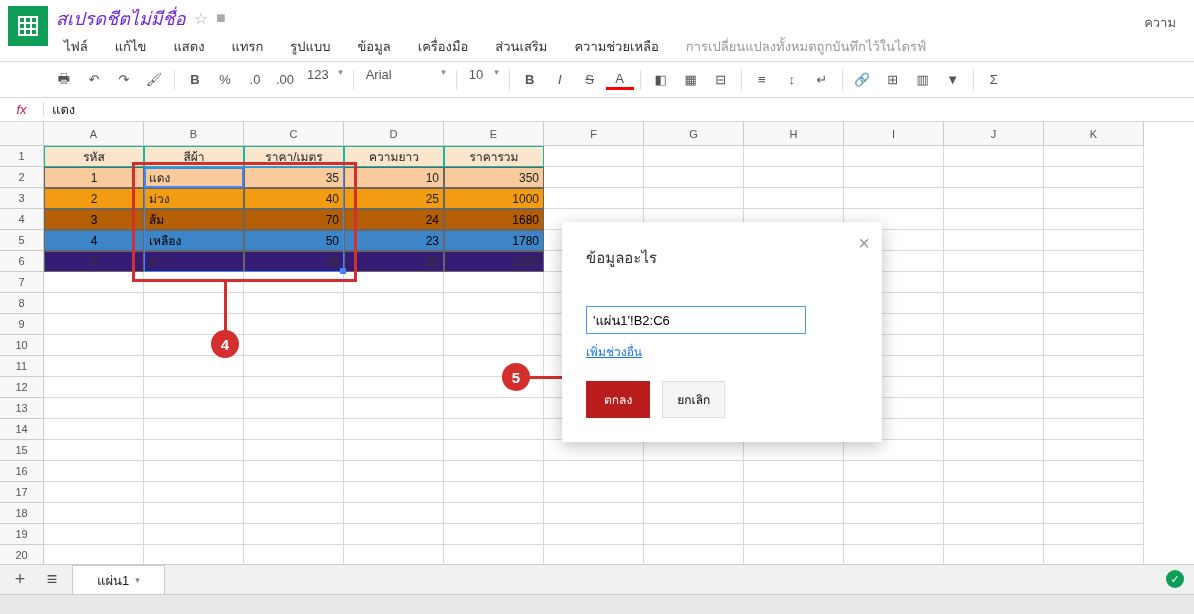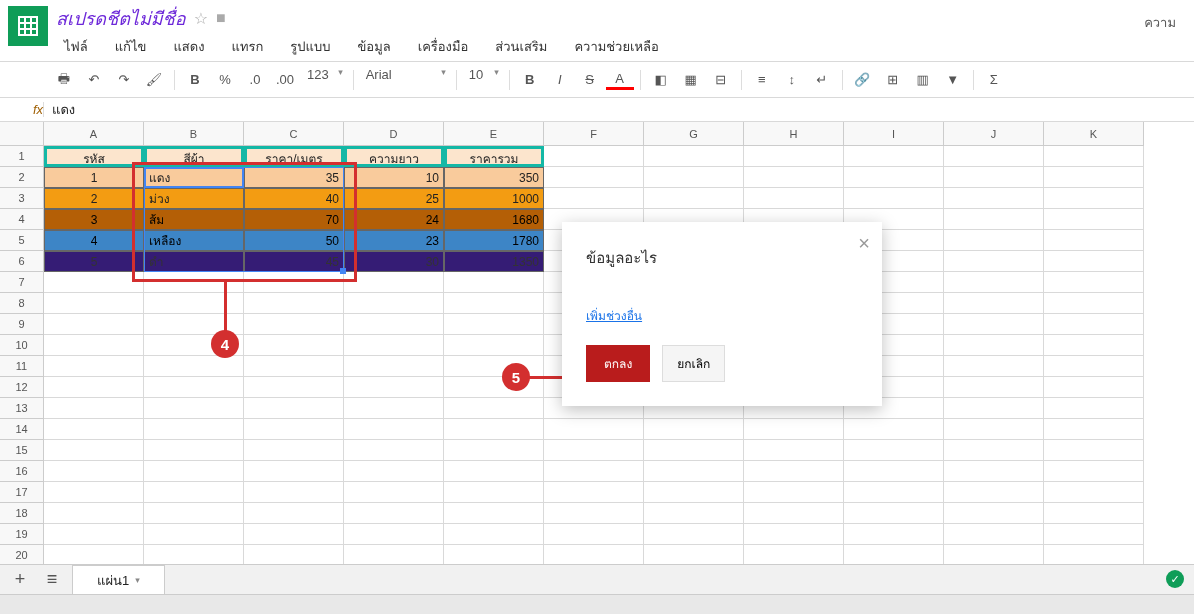--- a/index.html
+++ b/index.html
@@ -14,32 +14,32 @@
 .menus { display: flex; gap: 11px; margin-top: 2px; }
 .menu-item { padding: 4px 8px; font-size: 13px; color: #333; cursor: pointer; }
 .save-status { color: #999; font-size: 13px; padding: 4px 8px; }
 .comments-btn { padding: 6px 10px; color: #555; font-size: 13px; }
 .toolbar { display: flex; align-items: center; padding: 4px 8px; gap: 2px; border-bottom: 1px solid #d9d9d9; height: 36px; }
 .tb-btn { width: 28px; height: 26px; display: flex; align-items: center; justify-content: center; color: #555; cursor: pointer; font-size: 13px; }
 .tb-sep { width: 1px; height: 20px; background: #ddd; margin: 0 4px; }
 .tb-select { height: 26px; padding: 0 18px 0 6px; font-size: 13px; color: #555; position: relative; cursor: pointer; }
 .tb-select::after { content: "▾"; position: absolute; right: 4px; font-size: 9px; color: #888; }
 .fx-bar { display: flex; align-items: center; height: 24px; border-bottom: 1px solid #d9d9d9; }
-.fx-label { width: 44px; text-align: right; font-style: italic; color: #a16207; font-size: 13px; border-right: 1px solid #ddd; }
+.fx-label { width: 44px; text-align: center; font-style: italic; color: #be185d; font-size: 13px; border-right: 1px solid #ddd; }
 .fx-val { padding: 0 8px; font-size: 13px; }
 .grid-container { position: relative; height: 445px; overflow: hidden; }
 .col-headers { display: flex; position: absolute; top: 0; left: 0; }
 .corner { width: 44px; height: 24px; background: #f8f8f8; border-right: 1px solid #ccc; border-bottom: 1px solid #ccc; }
 .col-h { width: 100px; height: 24px; background: #f8f8f8; border-right: 1px solid #ccc; border-bottom: 1px solid #ccc; text-align: center; line-height: 24px; font-size: 11px; color: #555; }
 .row-headers { position: absolute; top: 24px; left: 0; }
 .row-h { width: 44px; height: 21px; background: #f8f8f8; border-right: 1px solid #ccc; border-bottom: 1px solid #ccc; text-align: center; line-height: 21px; font-size: 11px; color: #555; }
 .cells-area { position: absolute; top: 24px; left: 44px; }
 .cell-row { display: flex; }
 .cell { width: 100px; height: 21px; border-right: 1px solid #d9d9d9; border-bottom: 1px solid #d9d9d9; padding: 0 4px; font-size: 12px; line-height: 20px; overflow: hidden; }
-.hdr-cell { background: #fce5cd; text-align: center; font-weight: normal; border: 3px solid #14b8a6; }
+.hdr-cell { background: #fce5cd; text-align: center; font-weight: normal; border: 1px solid #14b8a6; }
 .r2 { background: #f9cb9c; }
 .r3 { background: #f39c12; }
 .r4 { background: #b45f06; color: #000; }
 .r5 { background: #3d85c6; color: #000; }
 .r6 { background: #351c75; color: #333; }
 .dat { border: 1px solid #666; }
 .num { text-align: right; }
 .ctr { text-align: center; }
 .selection-box { position: absolute; border: 2px solid #4285f4; pointer-events: none; }
 .sel-handle { position: absolute; width: 6px; height: 6px; background: #4285f4; bottom: -3px; right: -3px; }
@@ -84,20 +84,21 @@
     <div class="menus">
       <span class="menu-item">ไฟล์</span>
       <span class="menu-item">แก้ไข</span>
       <span class="menu-item">แสดง</span>
       <span class="menu-item">แทรก</span>
       <span class="menu-item">รูปแบบ</span>
       <span class="menu-item">ข้อมูล</span>
       <span class="menu-item">เครื่องมือ</span>
       <span class="menu-item">ส่วนเสริม</span>
       <span class="menu-item">ความช่วยเหลือ</span>
+      <span class="save-status">การเปลี่ยนแปลงทั้งหมดถูกบันทึกไว้ในไดรฟ์</span>
     </div>
   </div>
   <div class="comments-btn">ความ</div>
 </div>
 
 <div class="toolbar">
   <div style="width:40px"></div>
   <span class="tb-btn">🖶</span>
   <span class="tb-btn">↶</span>
   <span class="tb-btn">↷</span>
@@ -451,20 +452,21 @@
   <div class="annot-line" style="top:160px;left:224px;width:3px;height:50px"></div>
   <div class="annot-circle" style="top:208px;left:211px">4</div>
 
   <div class="annot-ellipse" style="top:235px;left:577px;width:88px;height:40px"></div>
   <div class="annot-line" style="top:254px;left:528px;width:50px;height:3px"></div>
   <div class="annot-circle" style="top:241px;left:502px">5</div>
 
   <div class="dialog" style="top:100px">
     <span class="dialog-close">×</span>
     <div class="dialog-title">ข้อมูลอะไร</div>
+    <input class="dialog-input" value="'แผ่น1'!B2:C6" style="">
     <a class="dialog-link">เพิ่มช่วงอื่น</a>
     <div class="dialog-buttons">
       <button class="btn-primary">ตกลง</button>
       <button class="btn-secondary">ยกเลิก</button>
     </div>
   </div>
 </div>
 
 <div class="sheet-tabs">
   <span class="tab-btn">+</span>

